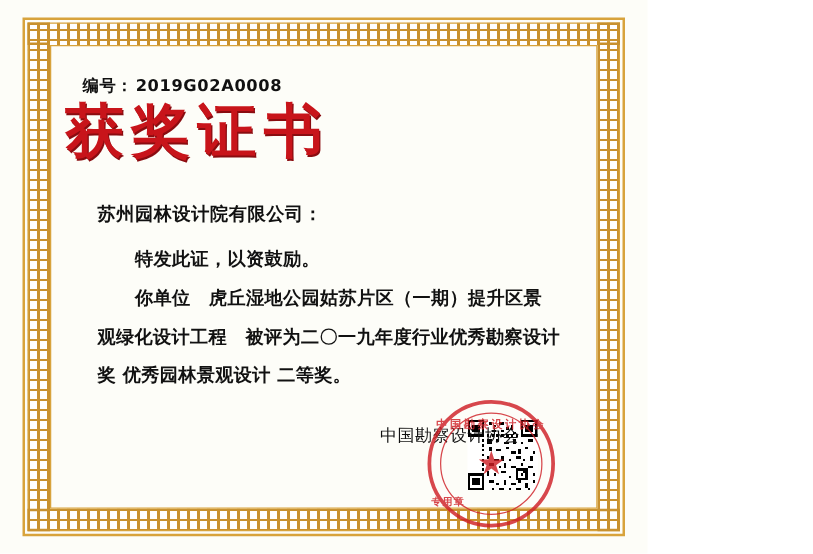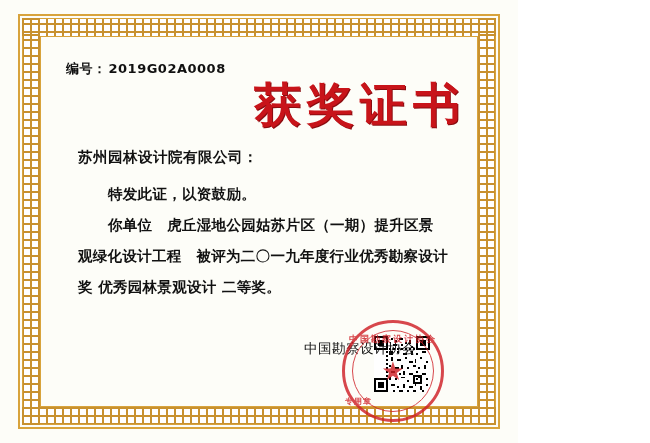--- a/index.html
+++ b/index.html
@@ -121,34 +121,34 @@
   .serial-value {
     font-weight: 700;
     margin-left: 2px;
   }
 
   .title {
     position: absolute;
     left: 0;
     right: 0;
     top: 26px;
-    text-align: right;
+    text-align: left;
     font-family: "DejaVu Sans", sans-serif;
     font-size: 47px;
     font-weight: 700;
     color: #c8141a;
     letter-spacing: 6px;
     text-shadow: 1px 1px 0 #8a0c10;
   }
 
   .body-block {
     position: absolute;
     left: 26px;
     right: 18px;
-    top: 100px;
+    top: 114px;
     color: #111;
     font-family: "DejaVu Sans", sans-serif;
   }
   .salutation {
     font-size: 14.5px;
     font-weight: 700;
     letter-spacing: 0.5px;
     margin-bottom: 12px;
   }
   .paragraph {

